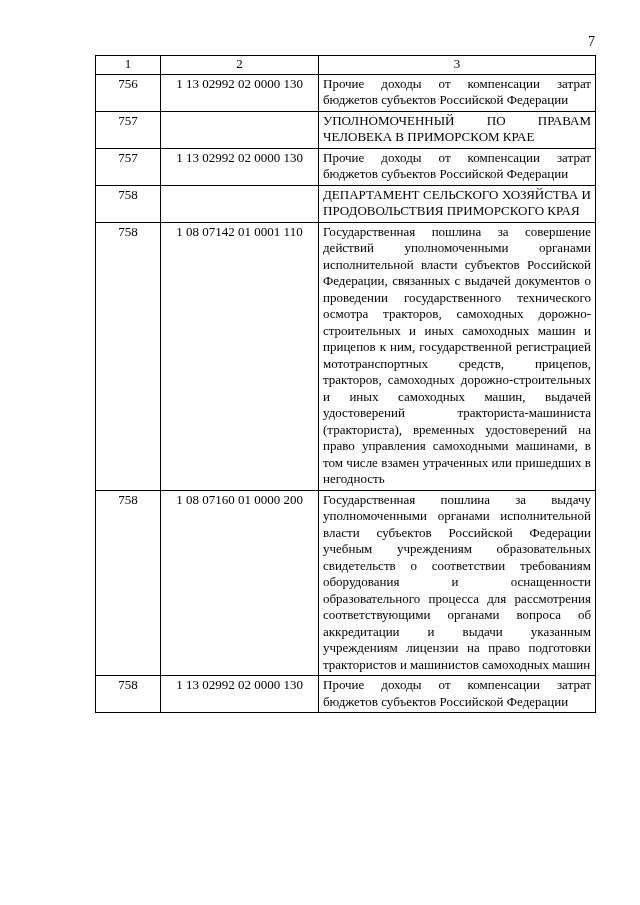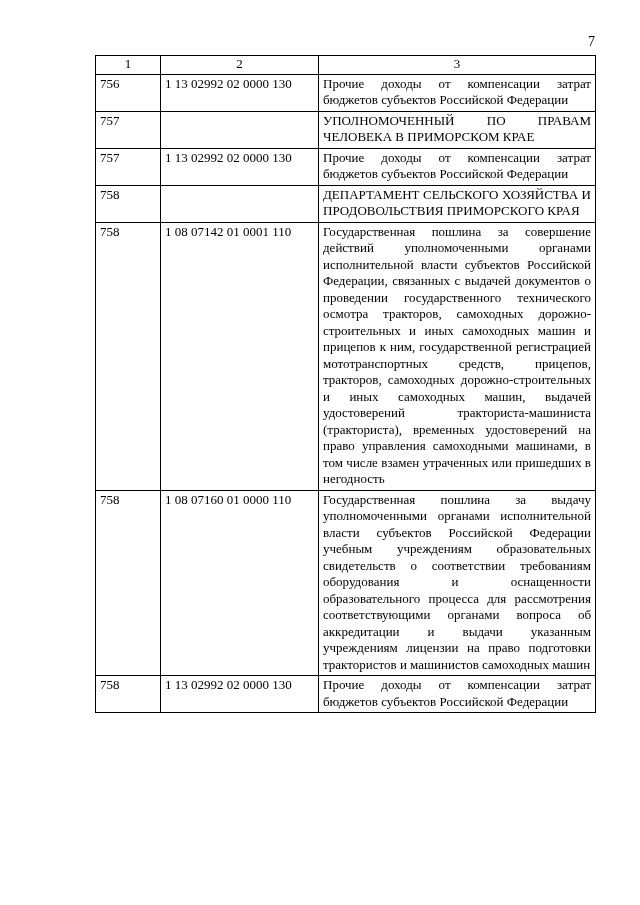--- a/index.html
+++ b/index.html
@@ -41,24 +41,25 @@
     vertical-align: top;
     padding: 1px 4px 2px 4px;
     font-weight: normal;
   }
   table.doc-table th {
     text-align: center;
     padding-top: 0;
     padding-bottom: 1px;
   }
   td.cell-code {
+    text-align: center;
     font-family: Liberation Serif, serif;
   }
   td.cell-kbk {
-    text-align: left;
+    text-align: center;
     white-space: nowrap;
     margin-left: 12px;
   }
   td.cell-text {
     text-align: justify;
     padding-left: 6px;
     padding-right: 5px;
     margin-left: 46px;
   }
 </style>
@@ -101,21 +102,21 @@
       <td class="cell-kbk"></td>
       <td class="cell-text">ДЕПАРТАМЕНТ СЕЛЬСКОГО ХОЗЯЙСТВА И ПРОДОВОЛЬСТВИЯ ПРИМОРСКОГО КРАЯ</td>
     </tr>
     <tr>
       <td class="cell-code">758</td>
       <td class="cell-kbk">1 08 07142 01 0001 110</td>
       <td class="cell-text">Государственная пошлина за совершение действий уполномоченными органами исполнительной власти субъектов Российской Федерации, связанных с выдачей документов о проведении государственного технического осмотра тракторов, самоходных дорожно-строительных и иных самоходных машин и прицепов к ним, государственной регистрацией мототранспортных средств, прицепов, тракторов, самоходных дорожно-строительных и иных самоходных машин, выдачей удостоверений тракториста-машиниста (тракториста), временных удостоверений на право управления самоходными машинами, в том числе взамен утраченных или пришедших в негодность</td>
     </tr>
     <tr>
       <td class="cell-code">758</td>
-      <td class="cell-kbk">1 08 07160 01 0000 110</td>
+      <td class="cell-kbk">1 08 07160 01 0000 200</td>
       <td class="cell-text">Государственная пошлина за выдачу уполномоченными органами исполнительной власти субъектов Российской Федерации учебным учреждениям образовательных свидетельств о соответствии требованиям оборудования и оснащенности образовательного процесса для рассмотрения соответствующими органами вопроса об аккредитации и выдачи указанным учреждениям лицензии на право подготовки трактористов и машинистов самоходных машин</td>
     </tr>
     <tr>
       <td class="cell-code">758</td>
       <td class="cell-kbk">1 13 02992 02 0000 130</td>
       <td class="cell-text">Прочие доходы от компенсации затрат бюджетов субъектов Российской Федерации</td>
     </tr>
   </tbody>
 </table>
 

